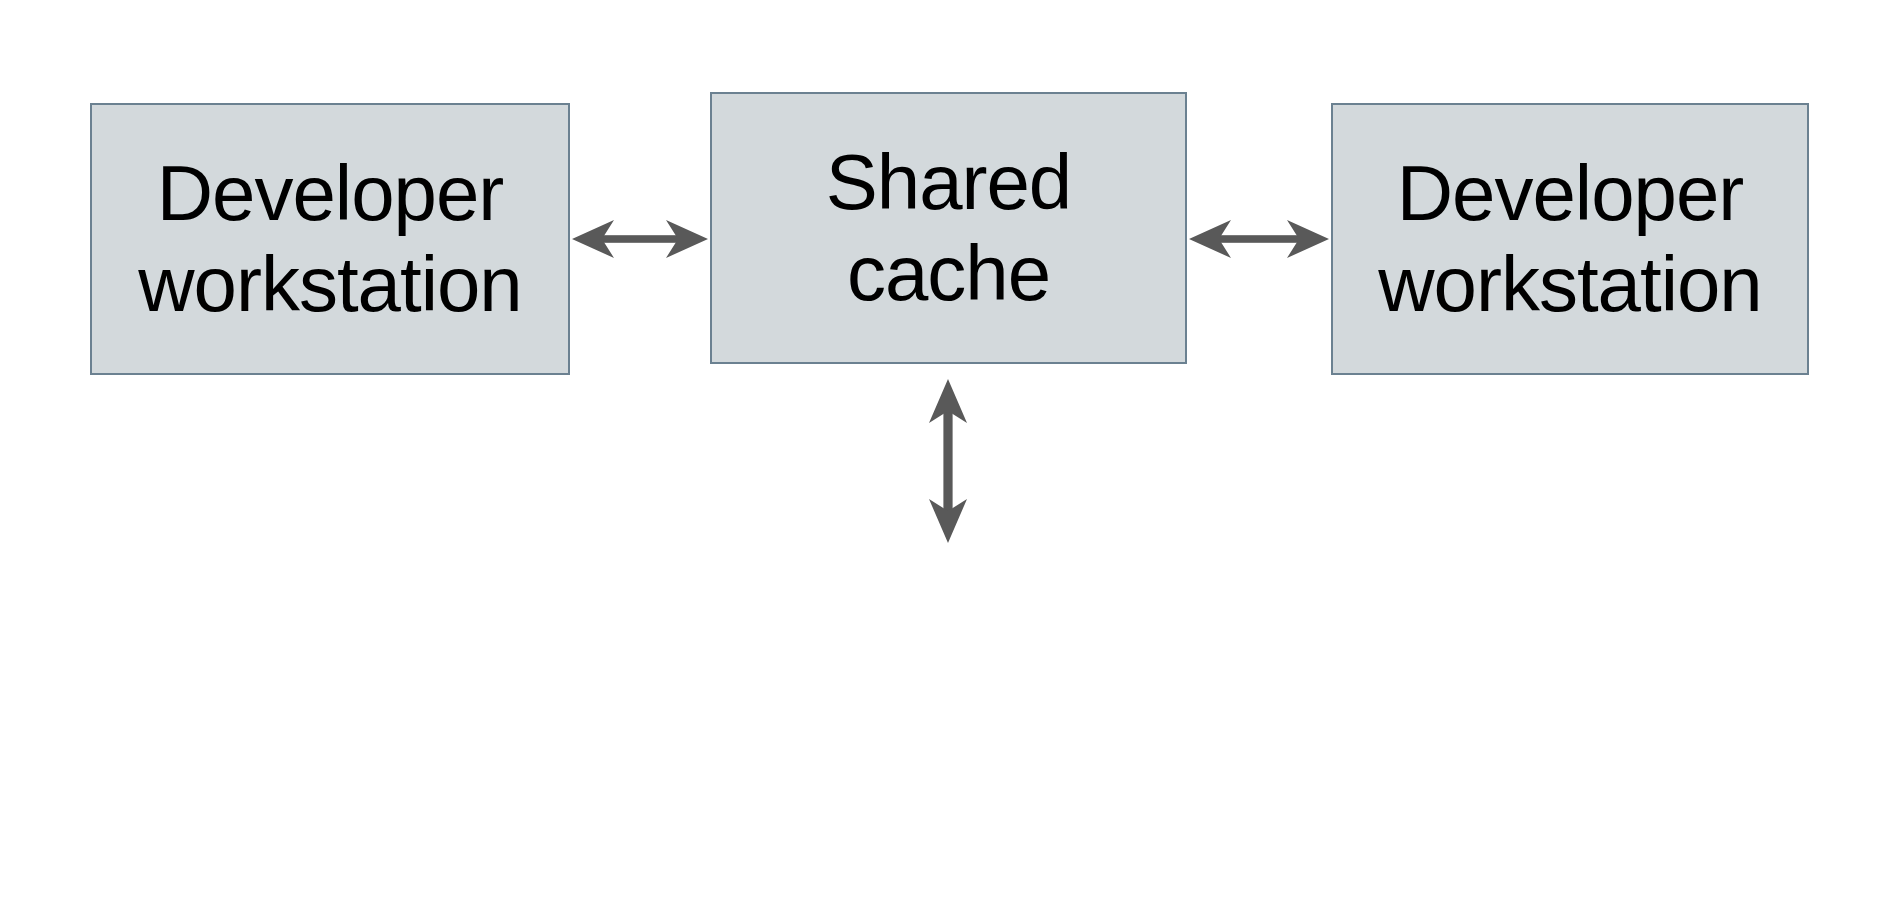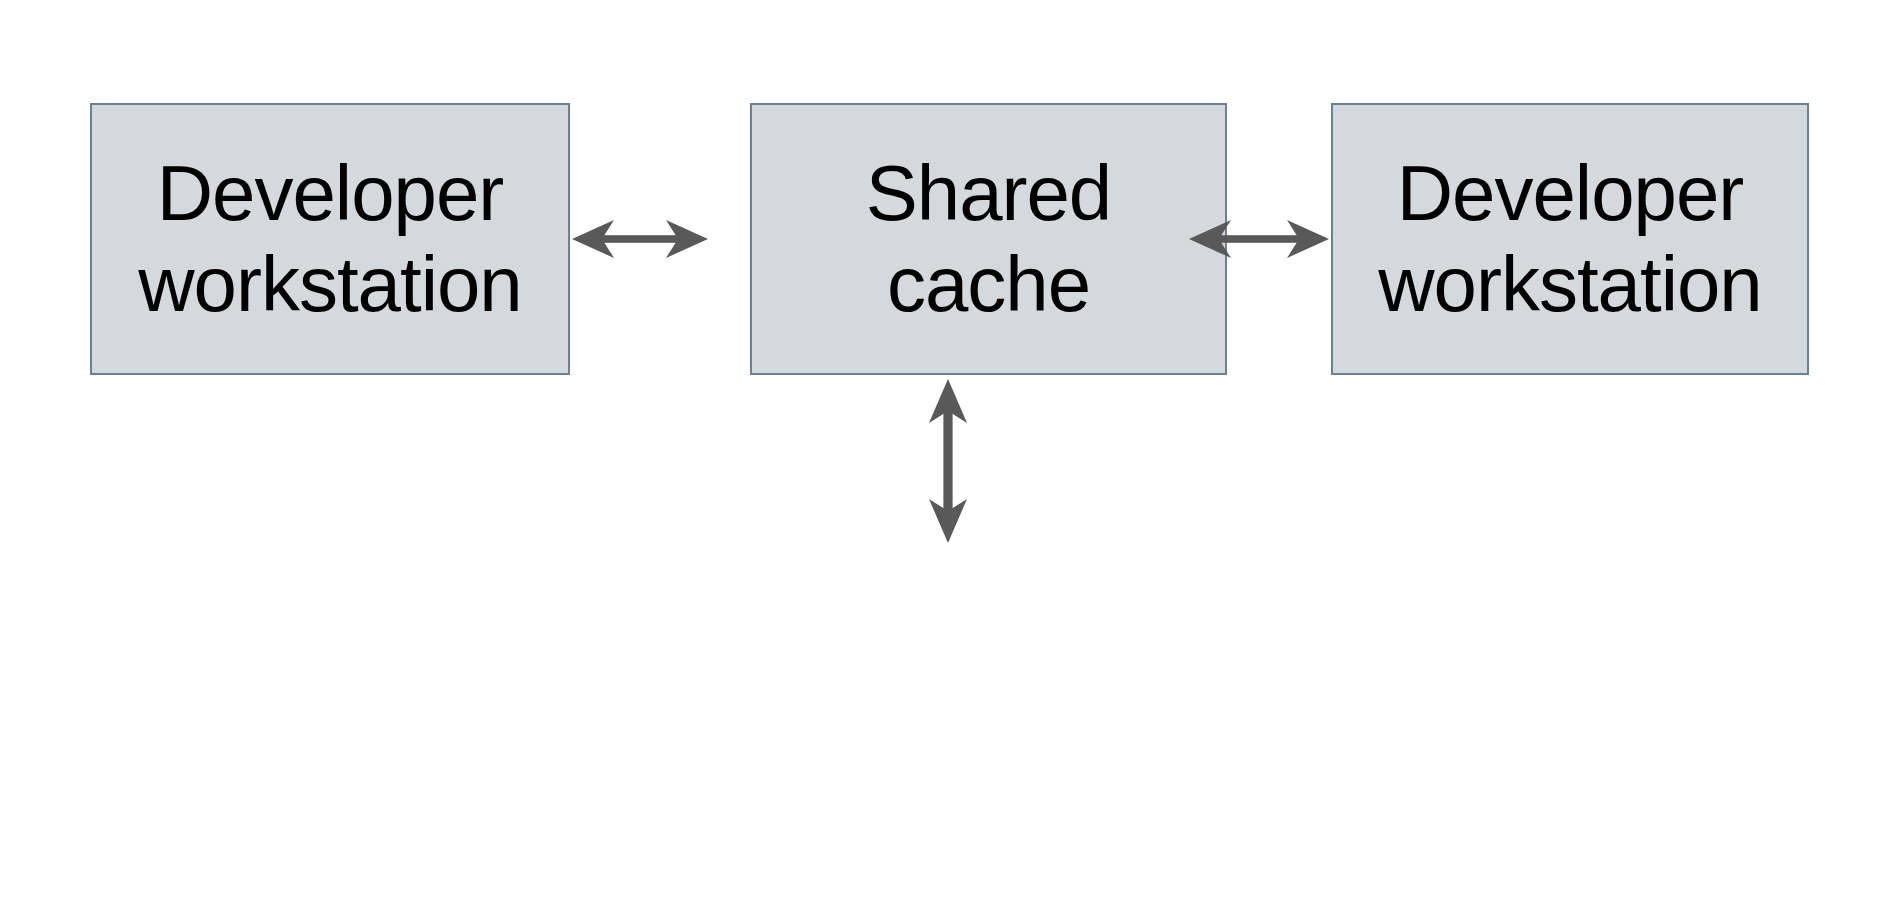--- a/index.html
+++ b/index.html
@@ -37,21 +37,21 @@
     font-size: 78px;
     line-height: 1.17;
     letter-spacing: -1px;
     white-space: pre-line;
   }
   .edge { position: absolute; display: block; }
   .edge path, .edge rect { fill: var(--arrow); stroke: none; }
 
   
   #node-dev-left  { left: 90px;   top: 103px; width: 480px; height: 272px; }
-  #node-cache     { left: 710px;  top: 103px; width: 477px; height: 272px; margin-left: 40px; }
+  #node-cache     { left: 710px;  top: 92px; width: 477px; height: 272px; }
   #node-dev-right { left: 1331px; top: 103px; width: 478px; height: 272px; }
   #node-ci        { left: 710px;  top: 547px; width: 477px; height: 273px; }
 
   
   #edge-left   { left: 570px;  top: 217px; }
   #edge-right  { left: 1187px; top: 217px; }
   #edge-bottom { left: 926px;  top: 377px; }
 </style>
 </head>
 <body>

